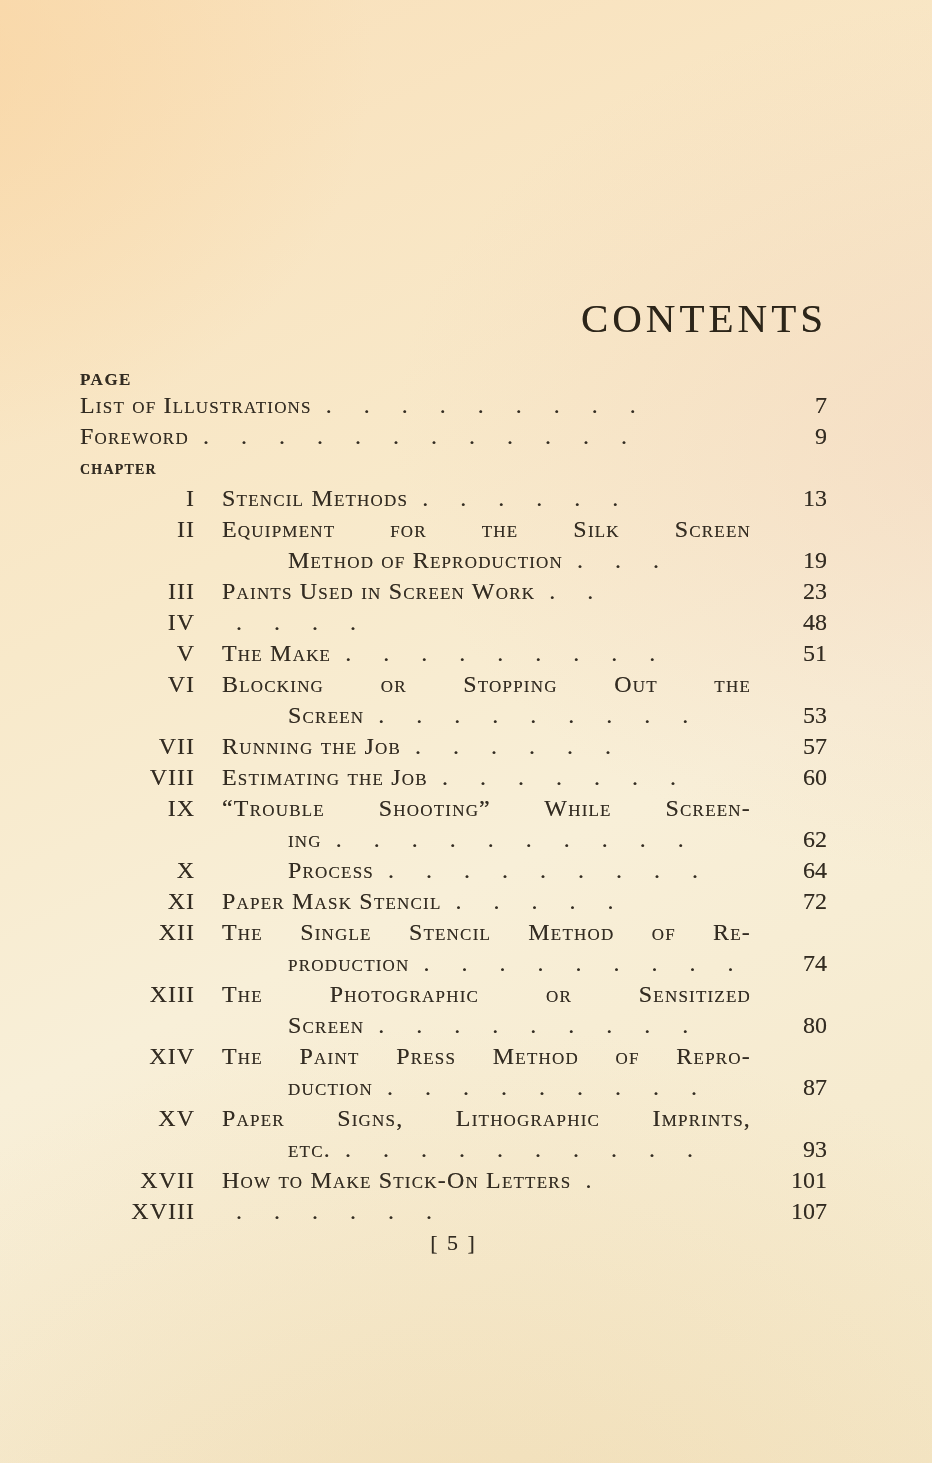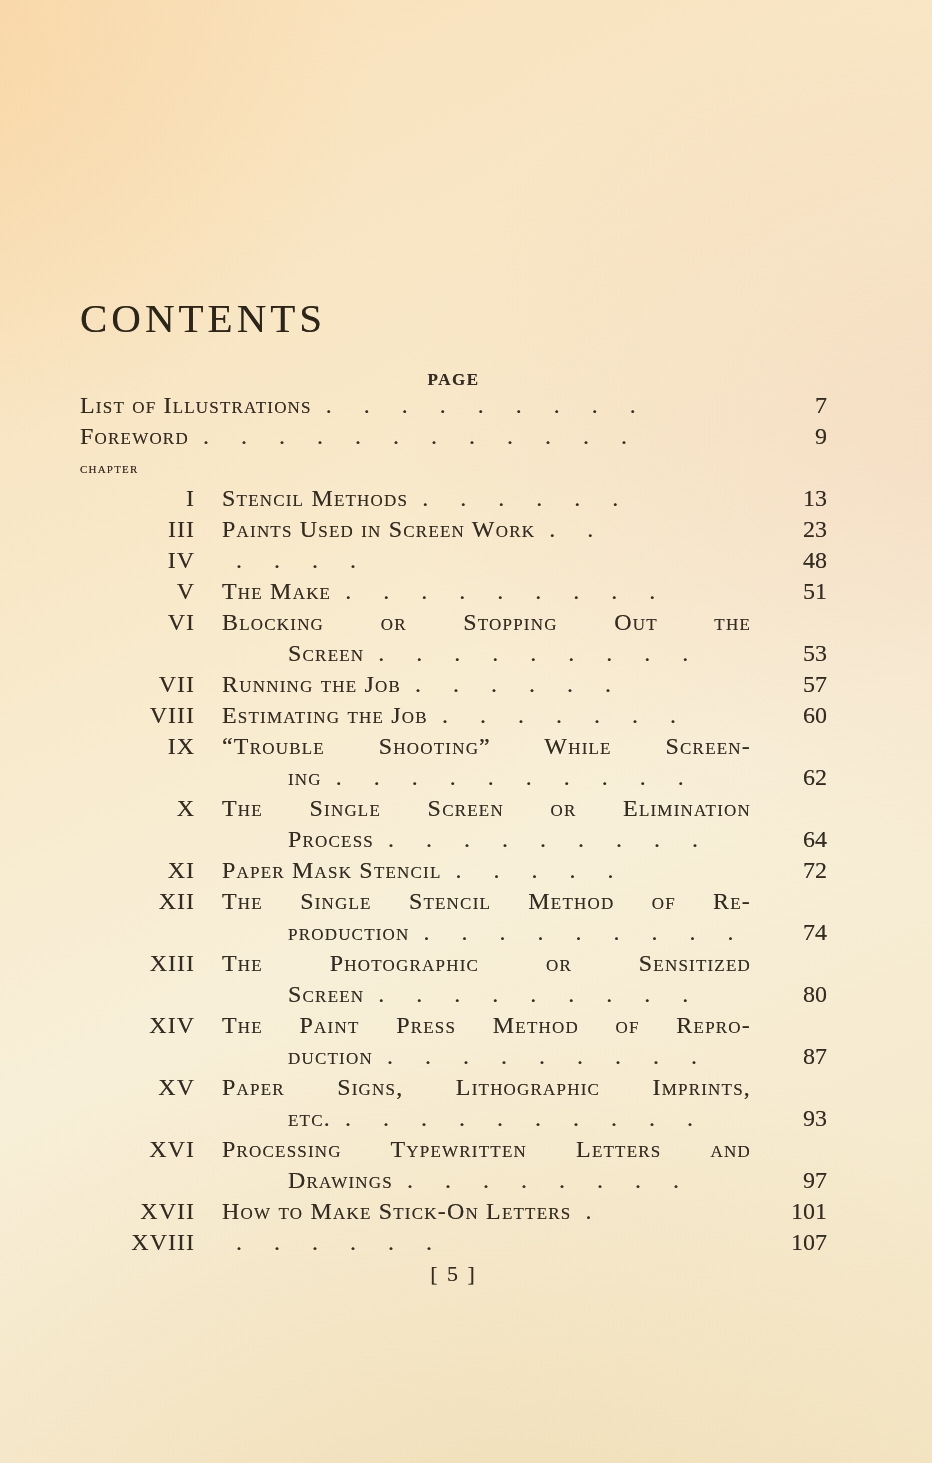--- a/index.html
+++ b/index.html
@@ -22,29 +22,29 @@
     position: relative;
     box-sizing: border-box;
     width: 932px;
     height: 1463px;
     padding: 0 105px 0 80px;
     text-shadow: 0 0 0.5px rgba(51,44,34,0.55);
   }
   .title {
     margin: 0;
     padding-top: 294px;
-    text-align: left;
+    text-align: right;
     font-weight: normal;
     font-size: 41px;
     letter-spacing: 4px;
     color: #2c2519;
   }
   .page-label {
     margin-top: 28px;
-    text-align: center;
+    text-align: left;
     font-weight: bold;
     font-size: 17px;
     letter-spacing: 1.5px;
     line-height: 20px;
   }
   .toc {
     font-size: 24px;
     line-height: 31px;
   }
   .sc {
@@ -64,22 +64,23 @@
     word-spacing: 26px;
   }
   .pg {
     flex: none;
     width: 62px;
     text-align: right;
   }
   .chapter-label {
     font-variant: small-caps;
     letter-spacing: 1.2px;
-    font-size: 16px;
+    font-size: 20px;
     line-height: 31px;
+    font-weight: bold;
   }
   .chap {
     display: flex;
     align-items: baseline;
   }
   .num {
     flex: none;
     width: 115px;
     padding-right: 27px;
     text-align: right;
@@ -133,20 +134,31 @@
     <span class="num">I</span>
     <div class="body">
 
       <div class="leader">
         <span class="l2 sc">Stencil Methods</span>
         <span class="dots">. . . . . .</span>
         <span class="pg">13</span>
       </div>
     </div>
   </div>
+        <div class="chap two">
+    <span class="num">II</span>
+    <div class="body">
+      <div class="l1 sc">Equipment for the Silk Screen</div>
+      <div class="leader">
+        <span class="l2 sc">Method of Reproduction</span>
+        <span class="dots">. . .</span>
+        <span class="pg">19</span>
+      </div>
+    </div>
+  </div>
         <div class="chap one">
     <span class="num">III</span>
     <div class="body">
 
       <div class="leader">
         <span class="l2 sc">Paints Used in Screen Work</span>
         <span class="dots">. .</span>
         <span class="pg">23</span>
       </div>
     </div>
@@ -212,21 +224,20 @@
       <div class="leader">
         <span class="l2 sc">ing</span>
         <span class="dots">. . . . . . . . . .</span>
         <span class="pg">62</span>
       </div>
     </div>
   </div>
         <div class="chap two">
     <span class="num">X</span>
     <div class="body">
-      <div class="l1 sc">The Single Screen or Elimination</div>
       <div class="leader">
         <span class="l2 sc">Process</span>
         <span class="dots">. . . . . . . . .</span>
         <span class="pg">64</span>
       </div>
     </div>
   </div>
         <div class="chap one">
     <span class="num">XI</span>
     <div class="body">
@@ -275,31 +286,20 @@
     <span class="num">XV</span>
     <div class="body">
       <div class="l1 sc">Paper Signs, Lithographic Imprints,</div>
       <div class="leader">
         <span class="l2 sc">etc.</span>
         <span class="dots">. . . . . . . . . .</span>
         <span class="pg">93</span>
       </div>
     </div>
   </div>
-        <div class="chap two">
-    <span class="num">XVI</span>
-    <div class="body">
-      <div class="l1 sc">Processing Typewritten Letters and</div>
-      <div class="leader">
-        <span class="l2 sc">Drawings</span>
-        <span class="dots">. . . . . . . .</span>
-        <span class="pg">97</span>
-      </div>
-    </div>
-  </div>
         <div class="chap one">
     <span class="num">XVII</span>
     <div class="body">
 
       <div class="leader">
         <span class="l2 sc">How to Make Stick-On Letters</span>
         <span class="dots">.</span>
         <span class="pg">101</span>
       </div>
     </div>

